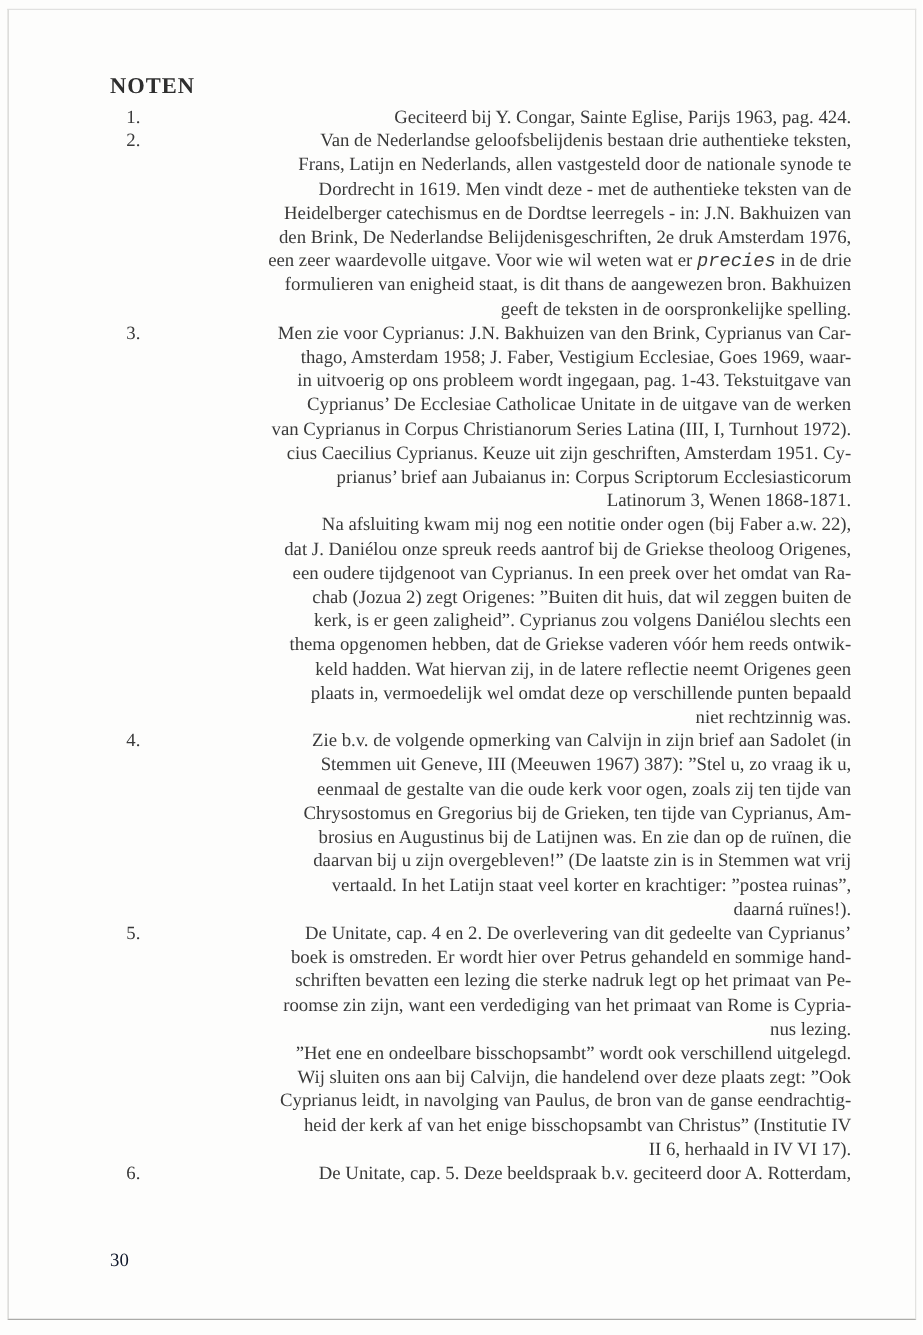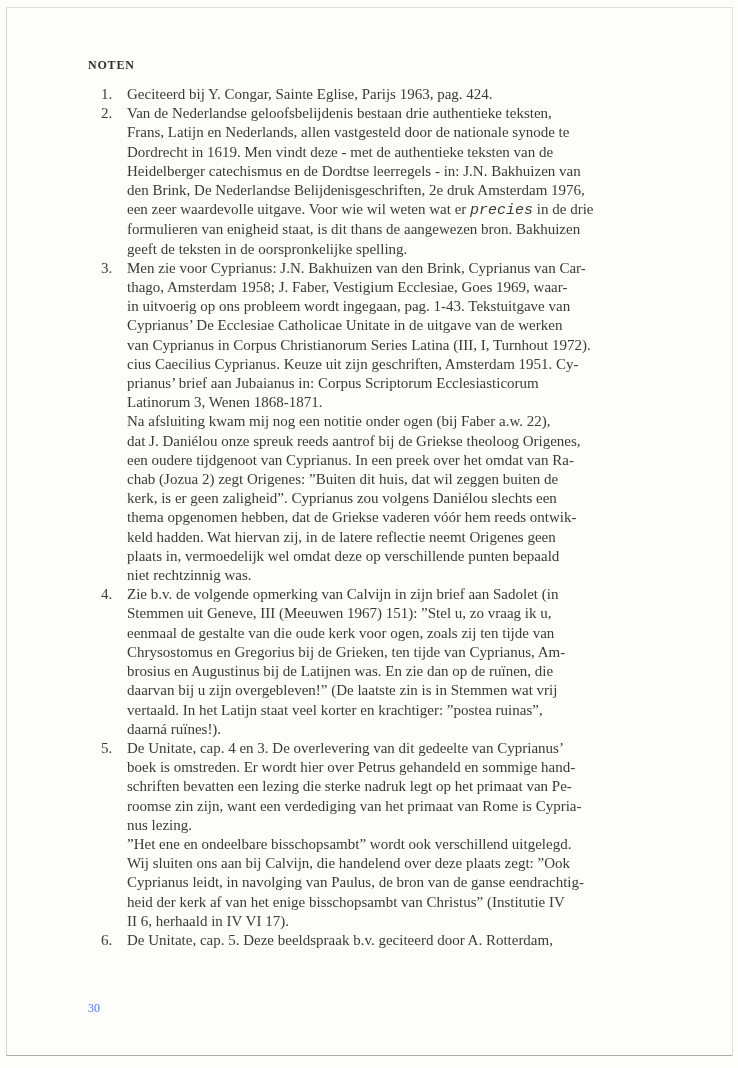--- a/index.html
+++ b/index.html
@@ -24,21 +24,21 @@
     border: 1px solid rgba(130, 130, 124, 0.22);
     border-bottom: 1px solid rgba(92, 92, 86, 0.5);
     border-left: 1px solid rgba(110, 110, 104, 0.3);
     pointer-events: none;
   }
   .heading {
     position: absolute;
     left: 88px;
     top: 58px;
     margin: 0;
-    font-size: 12px;
+    font-size: 18px;
     font-weight: bold;
     letter-spacing: 0.8px;
     color: #2e2e2e;
   }
   .notes {
     position: absolute;
     left: 101px;
     top: 85px;
     width: 580px;
     font-size: 15px;
@@ -51,31 +51,32 @@
   }
   .note .num {
     flex: 0 0 26px;
     white-space: nowrap;
   }
   .note .body {
     flex: 1 1 auto;
   }
   .note .line {
     white-space: nowrap;
+    text-align: right;
   }
   .it {
     font-style: italic;
     font-family: Liberation Mono, monospace;
   }
   .page-number {
     position: absolute;
     left: 88px;
     top: 1001px;
-    font-size: 12px;
-    color: #3b82f6;
+    font-size: 15px;
+    color: #0f172a;
   }
 </style>
 </head>
 <body>
 
 <div class="page">
   <div class="scan-frame"></div>
   <h1 class="heading">NOTEN</h1>
   <div class="notes">
       <div class="note">
@@ -116,33 +117,33 @@
           <div class="line"><span>thema opgenomen hebben, dat de Griekse vaderen vóór hem reeds ontwik-</span></div>
           <div class="line"><span>keld hadden. Wat hiervan zij, in de latere reflectie neemt Origenes geen</span></div>
           <div class="line"><span>plaats in, vermoedelijk wel omdat deze op verschillende punten bepaald</span></div>
           <div class="line"><span>niet rechtzinnig was.</span></div>
         </div>
       </div>
       <div class="note">
         <span class="num">4.</span>
         <div class="body">
           <div class="line"><span>Zie b.v. de volgende opmerking van Calvijn in zijn brief aan Sadolet (in</span></div>
-          <div class="line"><span>Stemmen uit Geneve, III (Meeuwen 1967) 151): ”Stel u, zo vraag ik u,</span></div>
+          <div class="line"><span>Stemmen uit Geneve, III (Meeuwen 1967) 387): ”Stel u, zo vraag ik u,</span></div>
           <div class="line"><span>eenmaal de gestalte van die oude kerk voor ogen, zoals zij ten tijde van</span></div>
           <div class="line"><span>Chrysostomus en Gregorius bij de Grieken, ten tijde van Cyprianus, Am-</span></div>
           <div class="line"><span>brosius en Augustinus bij de Latijnen was. En zie dan op de ruïnen, die</span></div>
           <div class="line"><span>daarvan bij u zijn overgebleven!” (De laatste zin is in Stemmen wat vrij</span></div>
           <div class="line"><span>vertaald. In het Latijn staat veel korter en krachtiger: ”postea ruinas”,</span></div>
           <div class="line"><span>daarná ruïnes!).</span></div>
         </div>
       </div>
       <div class="note">
         <span class="num">5.</span>
         <div class="body">
-          <div class="line"><span>De Unitate, cap. 4 en 3. De overlevering van dit gedeelte van Cyprianus’</span></div>
+          <div class="line"><span>De Unitate, cap. 4 en 2. De overlevering van dit gedeelte van Cyprianus’</span></div>
           <div class="line"><span>boek is omstreden. Er wordt hier over Petrus gehandeld en sommige hand-</span></div>
           <div class="line"><span>schriften bevatten een lezing die sterke nadruk legt op het primaat van Pe-</span></div>
           <div class="line"><span>roomse zin zijn, want een verdediging van het primaat van Rome is Cypria-</span></div>
           <div class="line"><span>nus lezing.</span></div>
           <div class="line"><span>”Het ene en ondeelbare bisschopsambt” wordt ook verschillend uitgelegd.</span></div>
           <div class="line"><span>Wij sluiten ons aan bij Calvijn, die handelend over deze plaats zegt: ”Ook</span></div>
           <div class="line"><span>Cyprianus leidt, in navolging van Paulus, de bron van de ganse eendrachtig-</span></div>
           <div class="line"><span>heid der kerk af van het enige bisschopsambt van Christus” (Institutie IV</span></div>
           <div class="line"><span>II 6, herhaald in IV VI 17).</span></div>
         </div>

